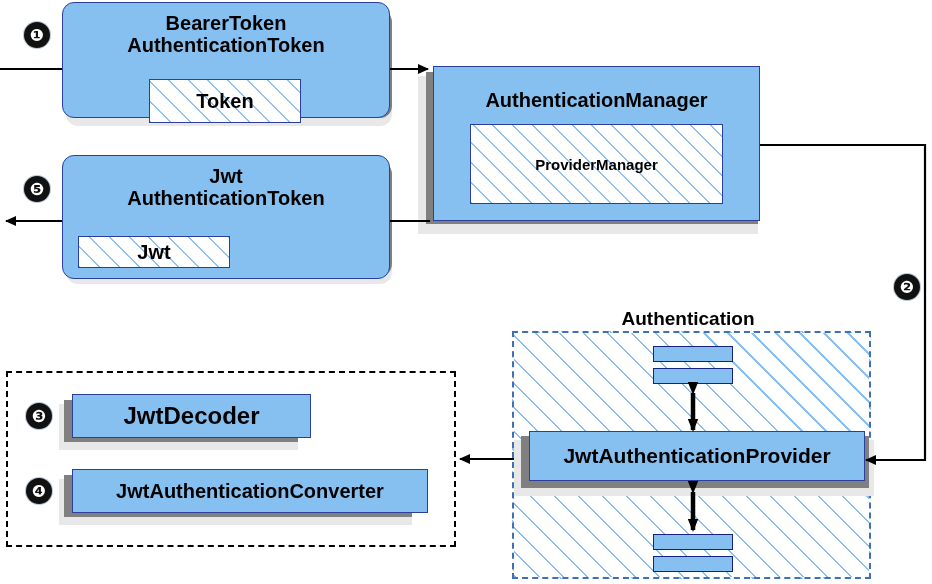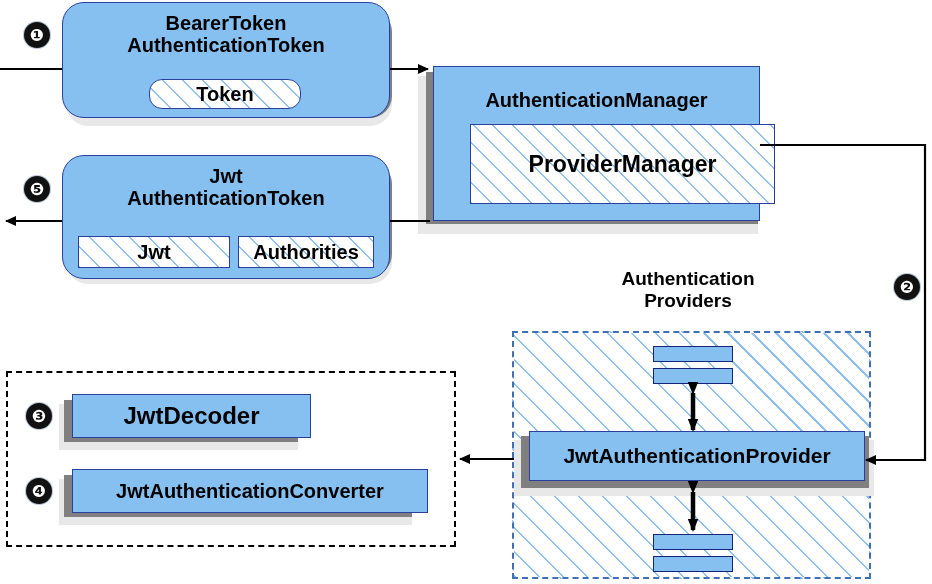--- a/index.html
+++ b/index.html
@@ -29,21 +29,21 @@
     line-height:1.12;
     z-index:6;
   }
   .shadow{
     position:absolute;
     z-index:3;
   }
   .shadow.dark{background:#808080;}
   .shadow.light{background:#e8e8e8;}
 
-  .rounded{border-radius:22px;}
+  .rounded{border-radius:12px;}
 
   
   .slot{
     position:absolute;
     box-sizing:border-box;
     border:1.6px solid #2a3f9e;
     background:
       repeating-linear-gradient(45deg,
         rgba(140,190,240,.95) 0 1.4px,
         rgba(255,255,255,0) 1.4px 14px),
@@ -108,20 +108,21 @@
   }
 
   
   .caption{
     position:absolute;
     font-weight:bold;
     color:#000;
     text-align:center;
     line-height:1.15;
     z-index:5;
+    margin-top:40px;
   }
 
   
   #wires{
     position:absolute;
     left:0;top:0;
     width:932px;height:584px;
     z-index:10;
     pointer-events:none;
   }
@@ -156,21 +157,20 @@
 
     <line x1="514" y1="459" x2="460" y2="459" stroke="#000" stroke-width="2.2" marker-end="url(#arrL)"></line>
 
     <line x1="693" y1="393" x2="693" y2="430" stroke="#000" stroke-width="4.5" marker-start="url(#arrUD)" marker-end="url(#arrUD)"></line>
 
     <line x1="693" y1="492" x2="693" y2="530" stroke="#000" stroke-width="4.5" marker-start="url(#arrUD)" marker-end="url(#arrUD)"></line>
   </svg>
 
   <div class="caption" style="left:560px;top:268px;width:256px;font-size:19px;">
     <div>Authentication</div>
-    <div>Providers</div>
   </div>
 
   <div class="group-dashed-blue" style="left:512px;top:331px;width:359px;height:248px;"></div>
 
   <div class="bar" style="left:653px;top:346px;width:80px;height:16px;"></div>
   <div class="bar" style="left:653px;top:368px;width:80px;height:16px;"></div>
 
   <div class="bar" style="left:653px;top:534px;width:80px;height:16px;"></div>
   <div class="bar" style="left:653px;top:556px;width:80px;height:16px;"></div>
 
@@ -193,48 +193,45 @@
   <div class="node" style="left:72px;top:469px;width:356px;height:44px;font-size:20px;">
     <span>JwtAuthenticationConverter</span>
   </div>
 
   <div class="shadow light" style="left:418px;top:76px;width:340px;height:158px;"></div>
   <div class="shadow dark" style="left:426px;top:72px;width:332px;height:152px;"></div>
   <div class="node" style="left:433px;top:66px;width:327px;height:155px;font-size:20px;
               flex-direction:column;justify-content:flex-start;padding-top:22px;">
     <span>AuthenticationManager</span>
   </div>
-  <div class="slot" style="left:470px;top:124px;width:305px;height:80px;font-size:23px;">
+  <div class="slot" style="left:470px;top:124px;width:253px;height:80px;font-size:15px;">
     <span>ProviderManager</span>
   </div>
 
   <div class="shadow light rounded" style="left:66px;top:14px;width:326px;height:112px;"></div>
   <div class="shadow dark rounded" style="left:70px;top:10px;width:322px;height:108px;"></div>
   <div class="node rounded" style="left:62px;top:2px;width:328px;height:116px;font-size:20px;
               flex-direction:column;justify-content:flex-start;padding-top:9px;">
     <span>BearerToken</span>
     <span>AuthenticationToken</span>
   </div>
-  <div class="slot" style="left:149px;top:79px;width:152px;height:30px;font-size:20px;border-radius:13px;">
+  <div class="slot" style="left:149px;top:79px;width:152px;height:44px;font-size:20px;">
     <span>Token</span>
   </div>
 
   <div class="shadow light rounded" style="left:66px;top:166px;width:326px;height:118px;"></div>
   <div class="shadow dark rounded" style="left:70px;top:162px;width:322px;height:114px;"></div>
   <div class="node rounded" style="left:62px;top:155px;width:328px;height:124px;font-size:20px;
               flex-direction:column;justify-content:flex-start;padding-top:9px;">
     <span>Jwt</span>
     <span>AuthenticationToken</span>
   </div>
   <div class="slot" style="left:78px;top:236px;width:152px;height:32px;font-size:20px;">
     <span>Jwt</span>
   </div>
-  <div class="slot" style="left:238px;top:236px;width:136px;height:32px;font-size:20px;">
-    <span>Authorities</span>
-  </div>
 
   <div class="badge" style="left:24px;top:22px;">
     <span>❶</span>
   </div>
   <div class="badge" style="left:894px;top:274px;">
     <span>❷</span>
   </div>
   <div class="badge" style="left:26px;top:403px;">
     <span>❸</span>
   </div>

